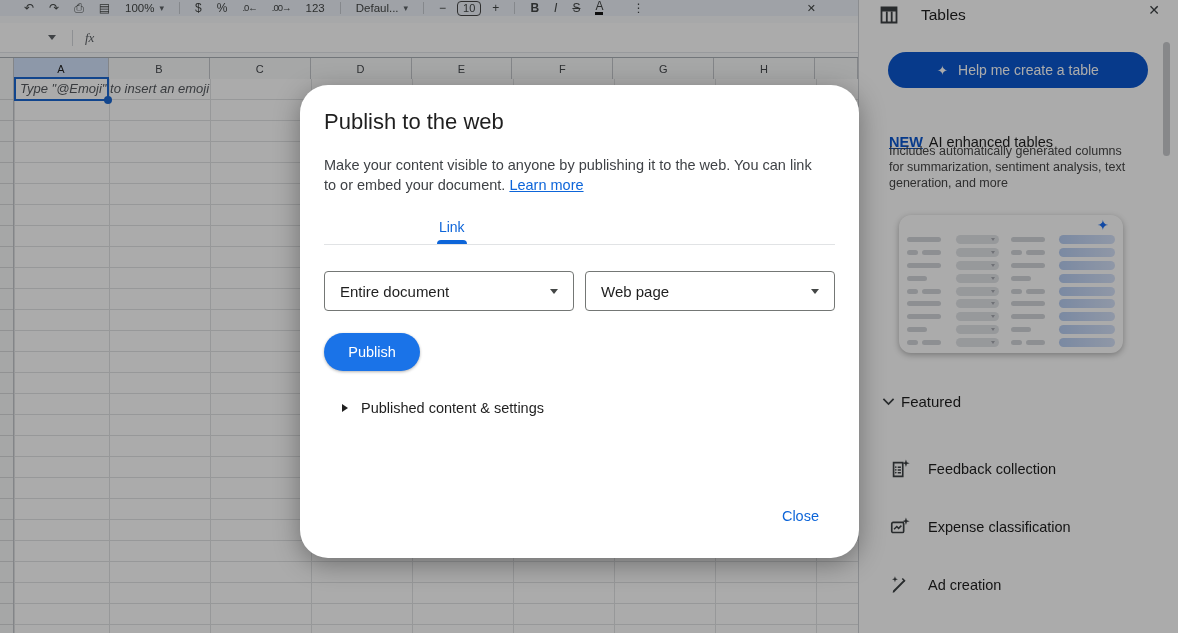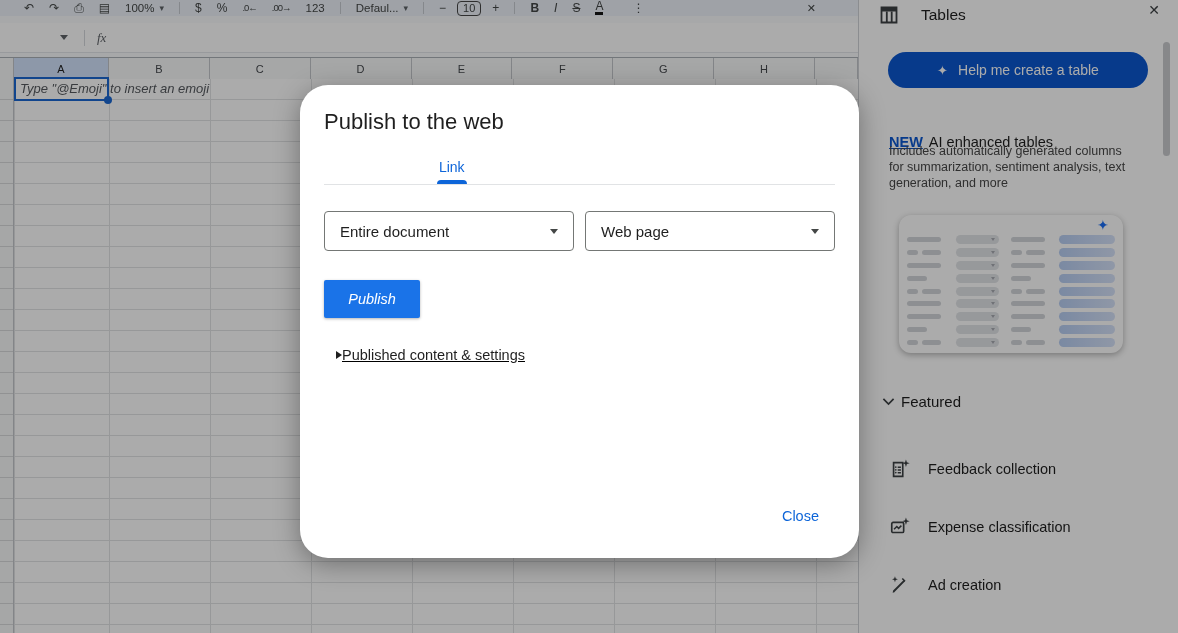--- a/index.html
+++ b/index.html
@@ -17,21 +17,21 @@
   .tb.sep{width:1px;height:12px;background:#c7cbd1;}
   .tb.box{border:1.5px solid #474747;border-radius:4px;padding:0 5px;font-size:11px;line-height:13px;margin:0 -4px;}
   .tb.b{font-weight:bold;}
   .tb.i{font-style:italic;}
   .tb.s{text-decoration:line-through;}
   .tb.a{border-bottom:3px solid #151515;line-height:11px;font-weight:500;}
   .tb.dots{margin-left:14px;}
   .tb.x{margin-left:auto;margin-right:42px;font-size:11px;}
 
   .formula-bar{position:absolute;left:0;top:23px;width:858px;height:29px;background:#ffffff;
-               border-bottom:1px solid #e3e6ea;display:flex;align-items:center;padding-left:12px;}
+               border-bottom:1px solid #e3e6ea;display:flex;align-items:center;}
   .nb-caret{width:0;height:0;border-left:4.5px solid transparent;border-right:4.5px solid transparent;
             border-top:5px solid #5f6368;margin-left:48px;}
   .fb-sep{width:1px;height:16px;background:#d4d7db;margin-left:16px;}
   .fx{font-style:italic;color:#5f6368;font-size:13px;margin-left:12px;font-family:"Liberation Serif",serif;}
 
   .col-headers{position:absolute;left:0;top:57px;width:858px;height:21px;display:flex;
                border-top:1px solid #aab0b6;border-bottom:1px solid #aab0b6;box-sizing:content-box;}
   .hc{background:#f8f9fa;border-right:1px solid #c3c7cb;box-sizing:border-box;
       font-size:11px;color:#45494d;display:flex;align-items:center;justify-content:center;height:21px;}
   .hc.sel{background:#d3e3fd;color:#1f1f1f;}
@@ -90,24 +90,24 @@
   .tabs{margin-top:15px;display:flex;height:34px;position:relative;}
   .tab{width:50%;display:flex;align-items:center;justify-content:center;font-size:14px;font-weight:500;color:#3f4246;position:relative;}
   .tab.active{color:#0d65d9;}
   .tab.active .ind{position:absolute;bottom:0;left:50%;transform:translateX(-50%);width:30px;height:4px;
                    background:#0d65d9;border-radius:4px 4px 0 0;}
   .m-divider{height:1px;background:#e1e3e5;}
   .dd-row{margin-top:26px;display:flex;gap:11px;}
   .dd{width:250px;height:40px;border:1px solid #747775;border-radius:4px;box-sizing:border-box;
       display:flex;align-items:center;justify-content:space-between;padding:0 15px;font-size:15px;color:#1f1f1f;}
   .dd-caret{width:0;height:0;border-left:4.5px solid transparent;border-right:4.5px solid transparent;border-top:5px solid #444746;}
-  .publish{margin-top:29px;width:96px;height:38px;border-radius:2px;background:#1a73e8;border:none;
+  .publish{margin-top:22px;width:96px;height:38px;border-radius:19px;background:#1a73e8;border:none;
            color:#ffffff;font-size:14.5px;font-weight:500;font-family:"Liberation Sans",sans-serif;
-           display:flex;align-items:center;justify-content:center;box-shadow:0 1px 3px rgba(0,0,0,0.3);font-style:italic;}
-  .disclosure{margin-top:29px;margin-left:12px;display:flex;align-items:center;text-decoration:underline;}
+           display:flex;align-items:center;justify-content:center;box-shadow:0 1px 3px rgba(0,0,0,0.3);}
+  .disclosure{margin-top:29px;margin-left:18px;display:flex;align-items:center;gap:13px;}
   .tri{width:0;height:0;border-top:4.5px solid transparent;border-bottom:4.5px solid transparent;border-left:6px solid #1f1f1f;}
   .disc-lbl{font-size:14.5px;color:#1f1f1f;}
   .m-close{position:absolute;right:40px;top:423px;font-size:14.5px;font-weight:500;color:#0d65d9;cursor:pointer;}
 
   svg.oicn{display:block;}
 </style>
 </head>
 <body>
 
 <div id="app">
@@ -361,20 +361,24 @@
       <span class="lbl">Ad creation</span>
     </div>
 
     <div class="sb-scroll"></div>
   </div>
 
   <div class="scrim"></div>
 
   <div class="modal">
     <div class="m-title">Publish to the web</div>
+    <div class="m-p2">
+      <span>Make your content visible to anyone by publishing it to the web. You can link to or embed your document.</span>
+      <span class="m-link">Learn more</span>
+    </div>
 
     <div class="tabs">
       <div class="tab active">
         <span>Link</span>
         <span class="ind"></span>
       </div>
     </div>
     <div class="m-divider"></div>
 
     <div class="dd-row">

